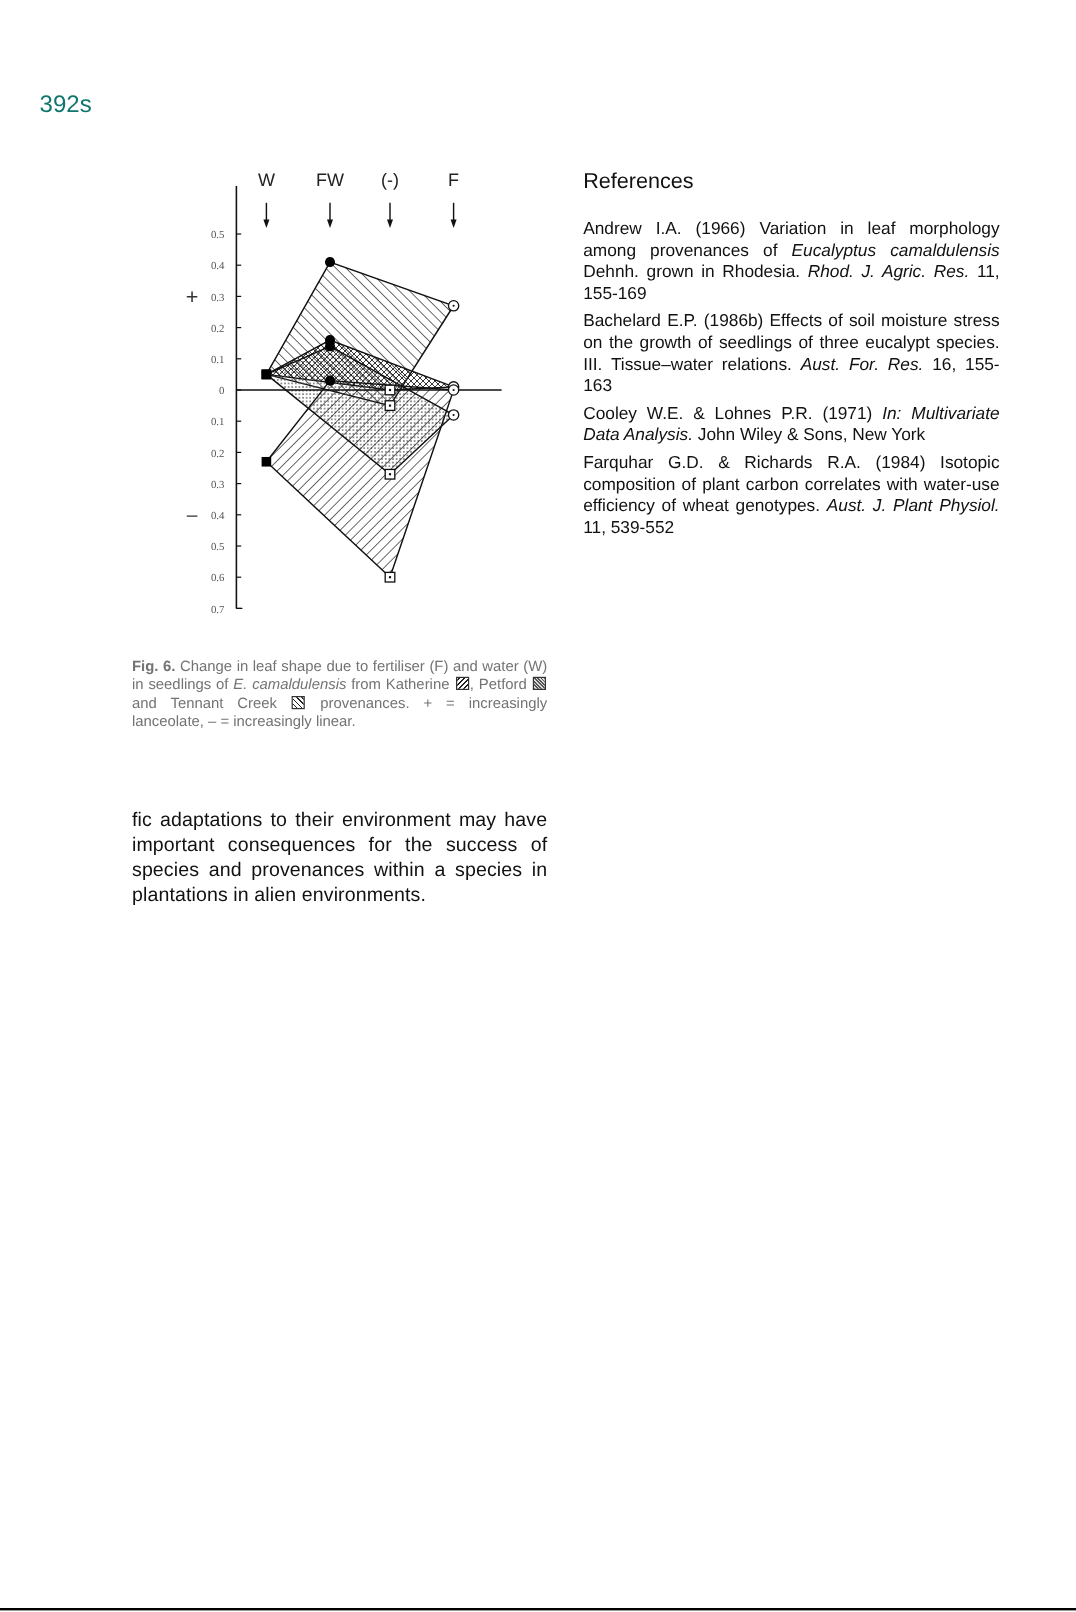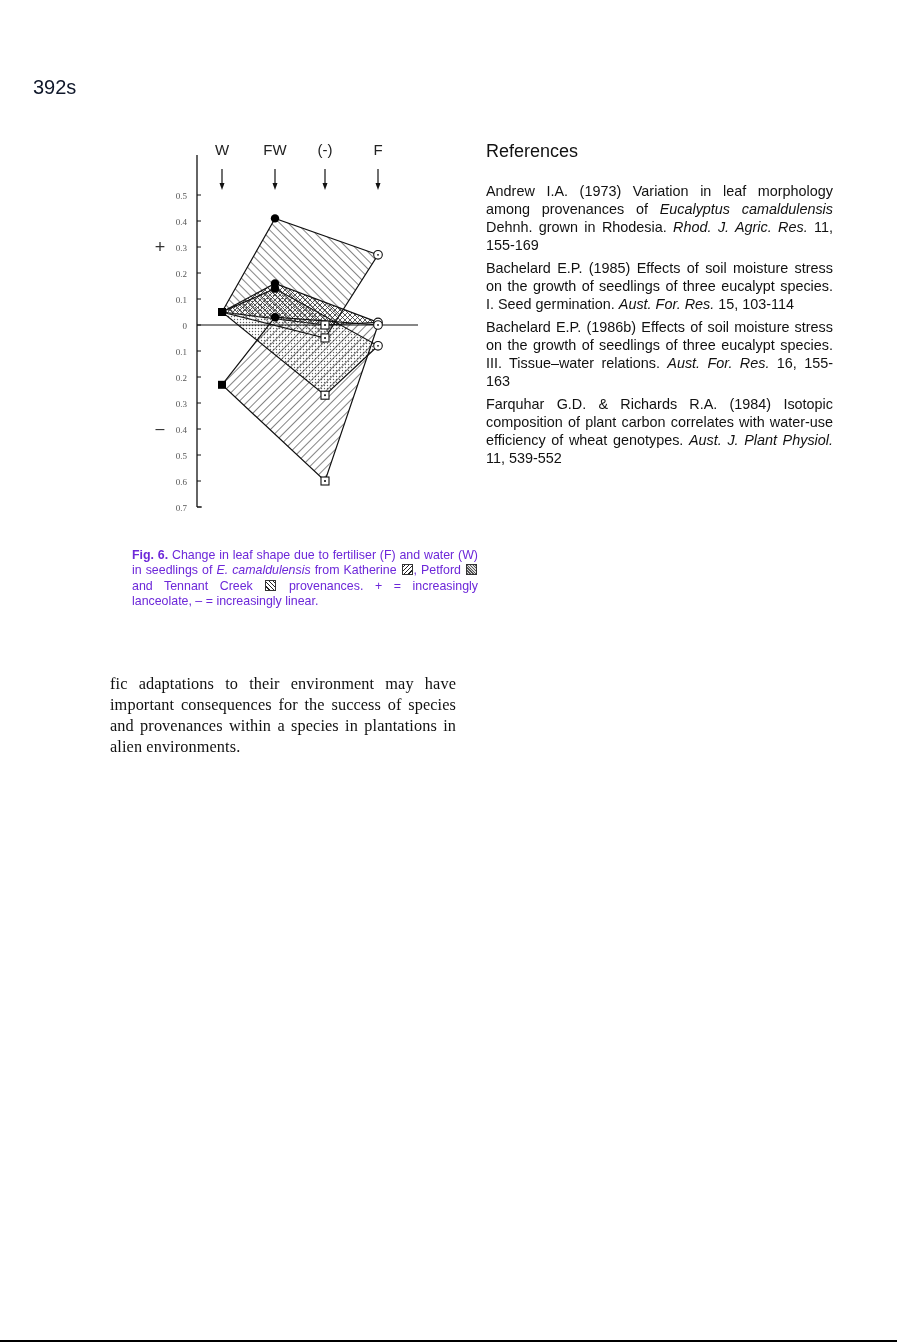--- a/index.html
+++ b/index.html
@@ -1,24 +1,24 @@
 <!DOCTYPE html>
 <html><head>
 <meta charset="utf-8">
 <style>
   html, body { margin: 0; padding: 0; background: #ffffff; }
   body { width: 897px; height: 1343px; position: relative; overflow: hidden;
          font-family: "Liberation Sans", sans-serif; color: #111; }
-  .page-number { position: absolute; left: 33px; top: 76px; font-size: 20px; color: #0f172a; }
+  .page-number { position: absolute; left: 33px; top: 76px; font-size: 20px; color: #0f766e; }
   #figure { position: absolute; left: 140px; top: 135px; width: 300px; height: 400px; }
   .caption { position: absolute; left: 110px; top: 548px; width: 346px;
-             font-size: 12.4px; line-height: 15.3px; text-align: justify; color: #6d28d9; margin-left: 22px; }
+             font-size: 12.4px; line-height: 15.3px; text-align: justify; color: #737373; }
   .caption .fig-label { font-weight: bold; }
   .body-text { position: absolute; left: 110px; top: 673px; width: 346px;
-               font-size: 16.3px; line-height: 21px; text-align: justify; color: #111; letter-spacing: 0.1px; font-family: Liberation Serif, serif; }
+               font-size: 16.3px; line-height: 21px; text-align: justify; color: #111; letter-spacing: 0.1px; }
   .refs-title { position: absolute; left: 486px; top: 141px; font-size: 18px; font-weight: normal; }
   .refs { position: absolute; left: 486px; top: 182px; width: 347px; font-size: 14.4px; line-height: 18px; }
   .ref { text-align: justify; margin-bottom: 5px; }
   .ref i { font-style: italic; }
   .bottom-rule { position: absolute; left: 0; top: 1340px; width: 897px; height: 2px; background: #000; }
   .swatch { display: inline-block; width: 9px; height: 9px; border: 1px solid #333; vertical-align: -1px; margin: 0 1px; }
 </style>
 </head>
 <body>
 
@@ -119,19 +119,19 @@
 </svg>
 
 <div class="caption">
   <span class="fig-label">Fig. 6.</span><span> Change in leaf shape due to fertiliser (F) and water (W) in seedlings of </span><i>E. camaldulensis</i><span> from Katherine </span><span class="swatch" style="background:repeating-linear-gradient(-45deg,#fff 0 2px,#222 2px 3px);"></span><span>, Petford </span><span class="swatch" style="background:repeating-linear-gradient(45deg,#555 0 1px,#ddd 1px 2px);"></span><span> and Tennant Creek </span><span class="swatch" style="background:repeating-linear-gradient(45deg,#fff 0 2px,#222 2px 3px);"></span><span> provenances. + = increasingly lanceolate, – = increasingly linear.</span>
 </div>
 
 <div class="body-text">fic adaptations to their environment may have important consequences for the success of species and provenances within a species in plantations in alien environments.</div>
 
 <div class="refs-title">References</div>
 <div class="refs" id="refs">
-    <div class="ref"><span>Andrew I.A. (1973) Variation in leaf morphology among provenances of </span><i>Eucalyptus camaldulensis</i><span> Dehnh. grown in Rhodesia. </span><i>Rhod. J. Agric. Res.</i><span> 11, 155-169</span></div>
-    <div class="ref"><span>Bachelard E.P. (1985) Effects of soil moisture stress on the growth of seedlings of three eucalypt species. I. Seed germination. </span><i>Aust. For. Res.</i><span> 15, 103-114</span></div>
+    <div class="ref"><span>Andrew I.A. (1966) Variation in leaf morphology among provenances of </span><i>Eucalyptus camaldulensis</i><span> Dehnh. grown in Rhodesia. </span><i>Rhod. J. Agric. Res.</i><span> 11, 155-169</span></div>
     <div class="ref"><span>Bachelard E.P. (1986b) Effects of soil moisture stress on the growth of seedlings of three eucalypt species. III. Tissue–water relations. </span><i>Aust. For. Res.</i><span> 16, 155-163</span></div>
+    <div class="ref"><span>Cooley W.E. &amp; Lohnes P.R. (1971) </span><i>In: Multivariate Data Analysis.</i><span> John Wiley &amp; Sons, New York</span></div>
     <div class="ref"><span>Farquhar G.D. &amp; Richards R.A. (1984) Isotopic composition of plant carbon correlates with water-use efficiency of wheat genotypes. </span><i>Aust. J. Plant Physiol.</i><span> 11, 539-552</span></div>
   </div>
 
 <div class="bottom-rule"></div>
 
 </body></html>

